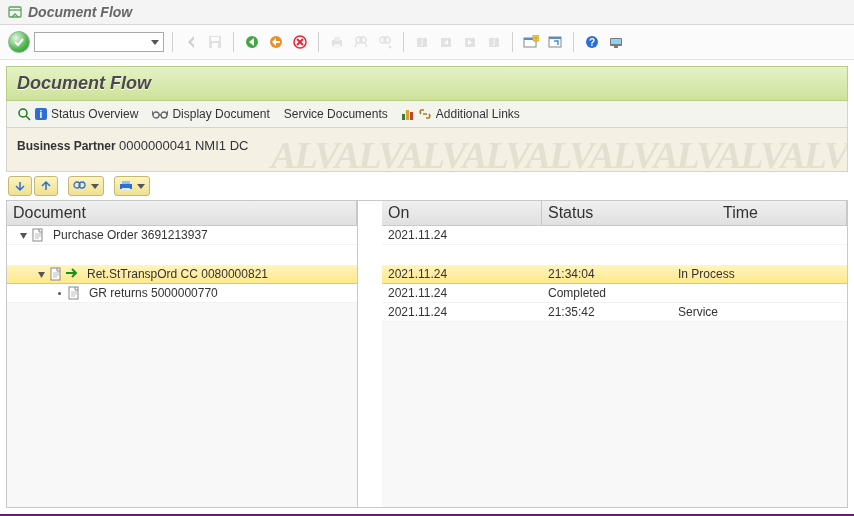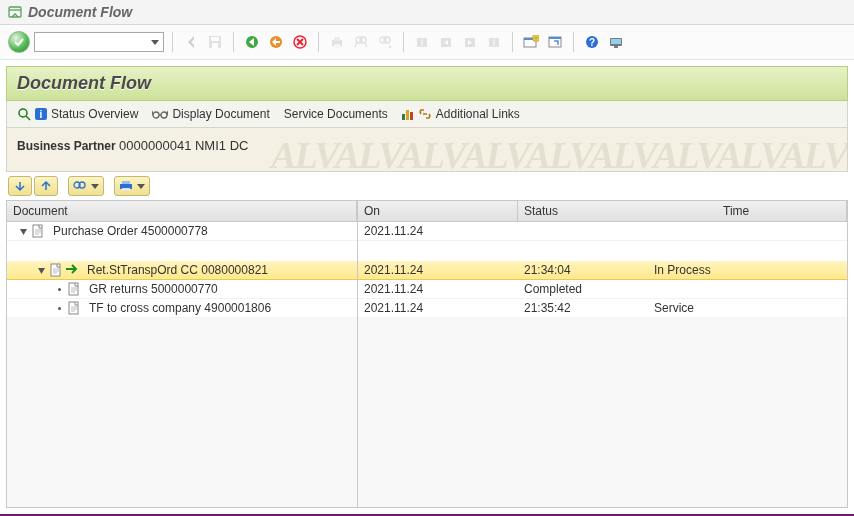--- a/index.html
+++ b/index.html
@@ -184,28 +184,28 @@
 
   
   .split {
     margin: 2px 6px 6px 6px;
     display:flex;
     flex:1;
     border: 1px solid #c8c8c8;
     min-height: 0;
   }
   .tree-pane { width: 350px; display:flex; flex-direction:column; }
-  .data-pane { flex:1; display:flex; flex-direction:column; border-left: 1px solid #c8c8c8;}
+  .data-pane { flex:1; display:flex; flex-direction:column; border-left: 1px solid #c8c8c8; padding-left: 24px;}
   .col-head-row { display:flex; }
   .col-head {
     background: linear-gradient(#f0f0f0,#e0e0e0);
     border-right:1px solid #c8c8c8;
     border-bottom:1px solid #c8c8c8;
     padding: 3px 6px;
-    font-size:12px;
+    font-size:16px;
     color:#333;
   }
   .tree-pane .col-head { flex:1; }
   .data-pane .col-head.on    { width: 160px; }
   .data-pane .col-head.time  { width: 130px; }
   .data-pane .col-head.status{ flex: 1; border-right:none;}
 
   .row {
     display:flex;
     height: 19px;
@@ -469,21 +469,21 @@
                 <path d="M1 2 L8 2 L4.5 8 Z" fill="#555"></path>
               </svg>
             </span>
             <span class="doc-ic">
               <svg width="14" height="14">
                 <rect x="2" y="1" width="9" height="12" fill="#fff" stroke="#888"></rect>
                 <path d="M8 1 L8 4 L11 4" fill="none" stroke="#888"></path>
                 <path d="M4 6 h6 M4 8 h6 M4 10 h4" stroke="#bbb"></path>
               </svg>
             </span>
-            <span class="cell">Purchase Order 4500000778</span>
+            <span class="cell">Purchase Order 3691213937</span>
           </div>
           <div class="row sel">
             <span class="spacer" style="width:22px"></span>
             <span class="tw">
               <svg viewBox="0 0 9 9">
                 <path d="M1 2 L8 2 L4.5 8 Z" fill="#555"></path>
               </svg>
             </span>
             <span class="doc-ic">
               <svg width="14" height="14">
@@ -507,36 +507,20 @@
               </svg>
             </span>
             <span class="doc-ic">
               <svg width="14" height="14">
                 <rect x="2" y="1" width="9" height="12" fill="#fff" stroke="#888"></rect>
                 <path d="M8 1 L8 4 L11 4" fill="none" stroke="#888"></path>
                 <path d="M4 6 h6 M4 8 h6 M4 10 h4" stroke="#bbb"></path>
               </svg>
             </span>
             <span class="cell">GR returns 5000000770</span>
-          </div>
-          <div class="row">
-            <span class="spacer" style="width:40px"></span>
-            <span class="tw">
-              <svg viewBox="0 0 9 9">
-                <circle cx="4.5" cy="4.5" r="1.5" fill="#555"></circle>
-              </svg>
-            </span>
-            <span class="doc-ic">
-              <svg width="14" height="14">
-                <rect x="2" y="1" width="9" height="12" fill="#fff" stroke="#888"></rect>
-                <path d="M8 1 L8 4 L11 4" fill="none" stroke="#888"></path>
-                <path d="M4 6 h6 M4 8 h6 M4 10 h4" stroke="#bbb"></path>
-              </svg>
-            </span>
-            <span class="cell">TF to cross company 4900001806</span>
           </div>
         </div>
       <div class="body-fill"></div>
     </div>
     <div class="data-pane">
       <div class="col-head-row">
         <div class="col-head on">On</div>
         <div class="col-head status">Status</div>
         <div class="col-head time">Time</div>
       </div>

